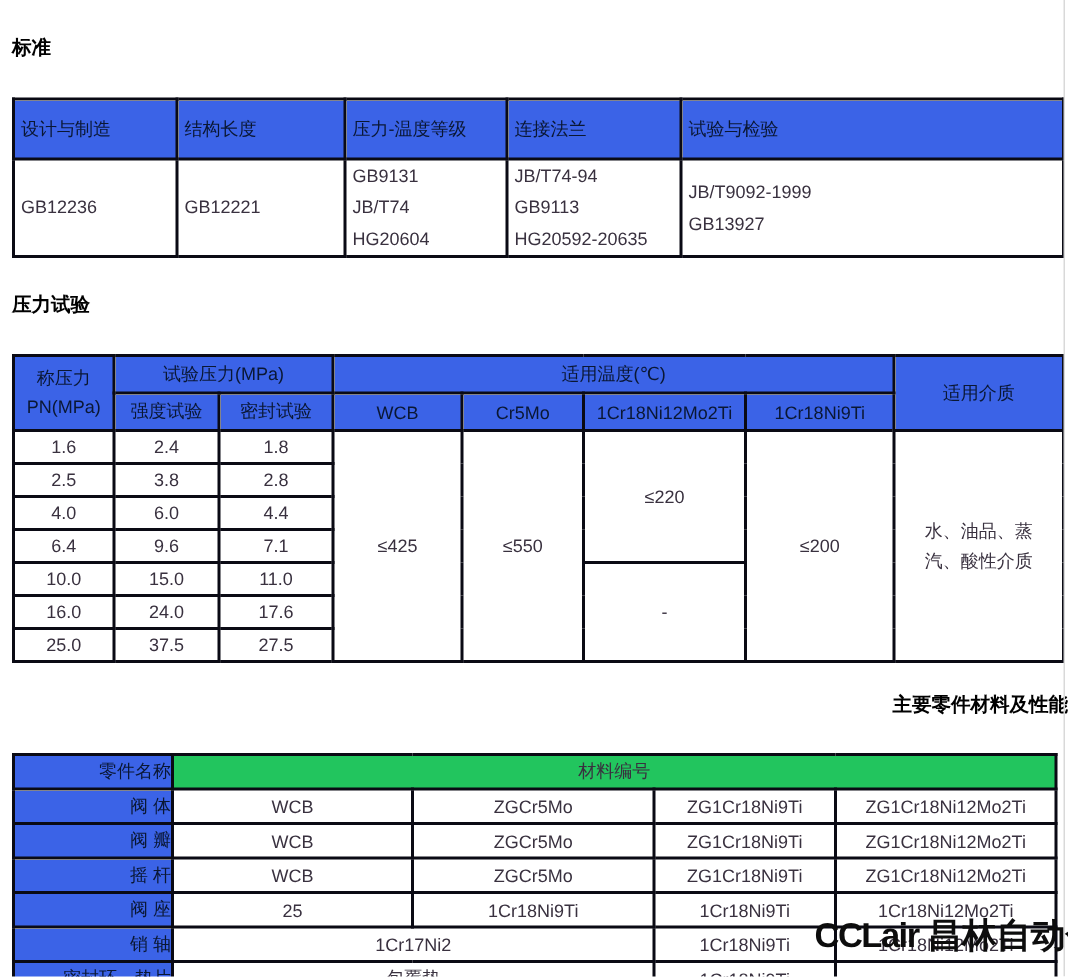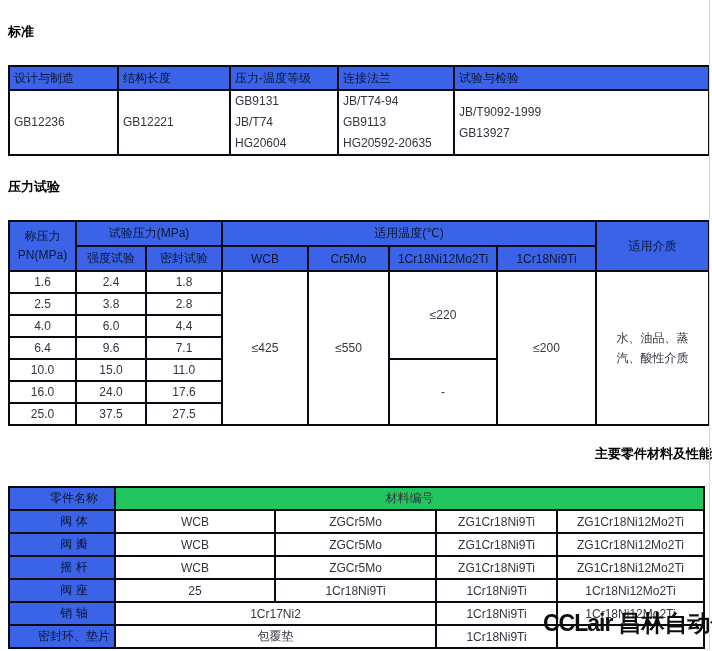--- a/index.html
+++ b/index.html
@@ -30,33 +30,33 @@
   }
   th, td { border:2px solid var(--border-col); overflow:hidden; }
   th {
     background:var(--header-blue); color:var(--header-text);
     font-weight:normal; font-size:12px;
   }
   td { background:#fff; color:var(--body-text); font-size:12px; }
 
   
   .t1 { margin-top:24px; }
-  .t1 th { height:24px; text-align:left; padding-left:4px; }
+  .t1 th { height:40px; text-align:left; padding-left:4px; }
   .t1 td { height:64px; text-align:left; padding-left:4px; vertical-align:middle; line-height:21px; }
 
   
   .t2 { margin-top:24px; }
   .t2 th { height:25px; text-align:center; }
   .t2 th.two-line { line-height:19px; }
   .t2 td { height:22px; text-align:center; vertical-align:middle; }
   .t2 td.medium-cell { line-height:20px; padding:0 8px; }
 
   
   .t3 { margin-top:23px; width:695px; }
-  .t3 th { height:23px; text-align:center;padding-left:24px; }
+  .t3 th { height:23px; text-align:right;padding-left:24px; }
   .t3 td { height:23px; text-align:center; vertical-align:middle; }
   .t3 .code-hdr { background:#22c55e; color:var(--body-text); text-align:center; }
 
   .watermark {
     position:absolute; left:543px; top:608px; height:30px;
     display:flex; align-items:center; white-space:nowrap;
     color:#0d0d0d; z-index:5; pointer-events:none;
   }
   .watermark .latin {
     font-family:"Liberation Sans","DejaVu Sans",sans-serif;

